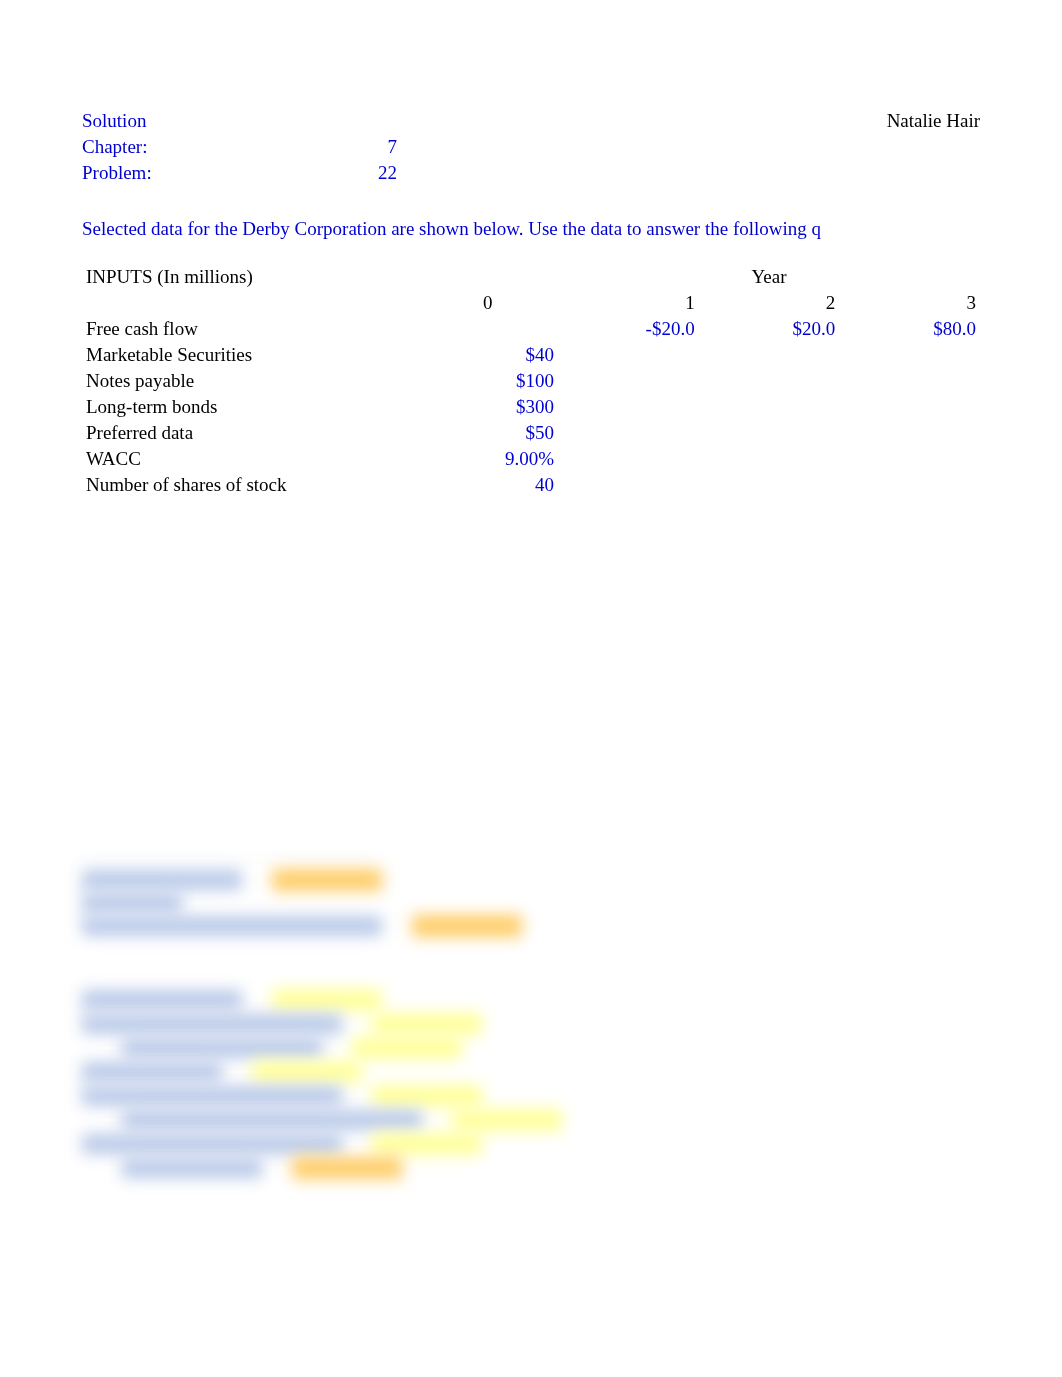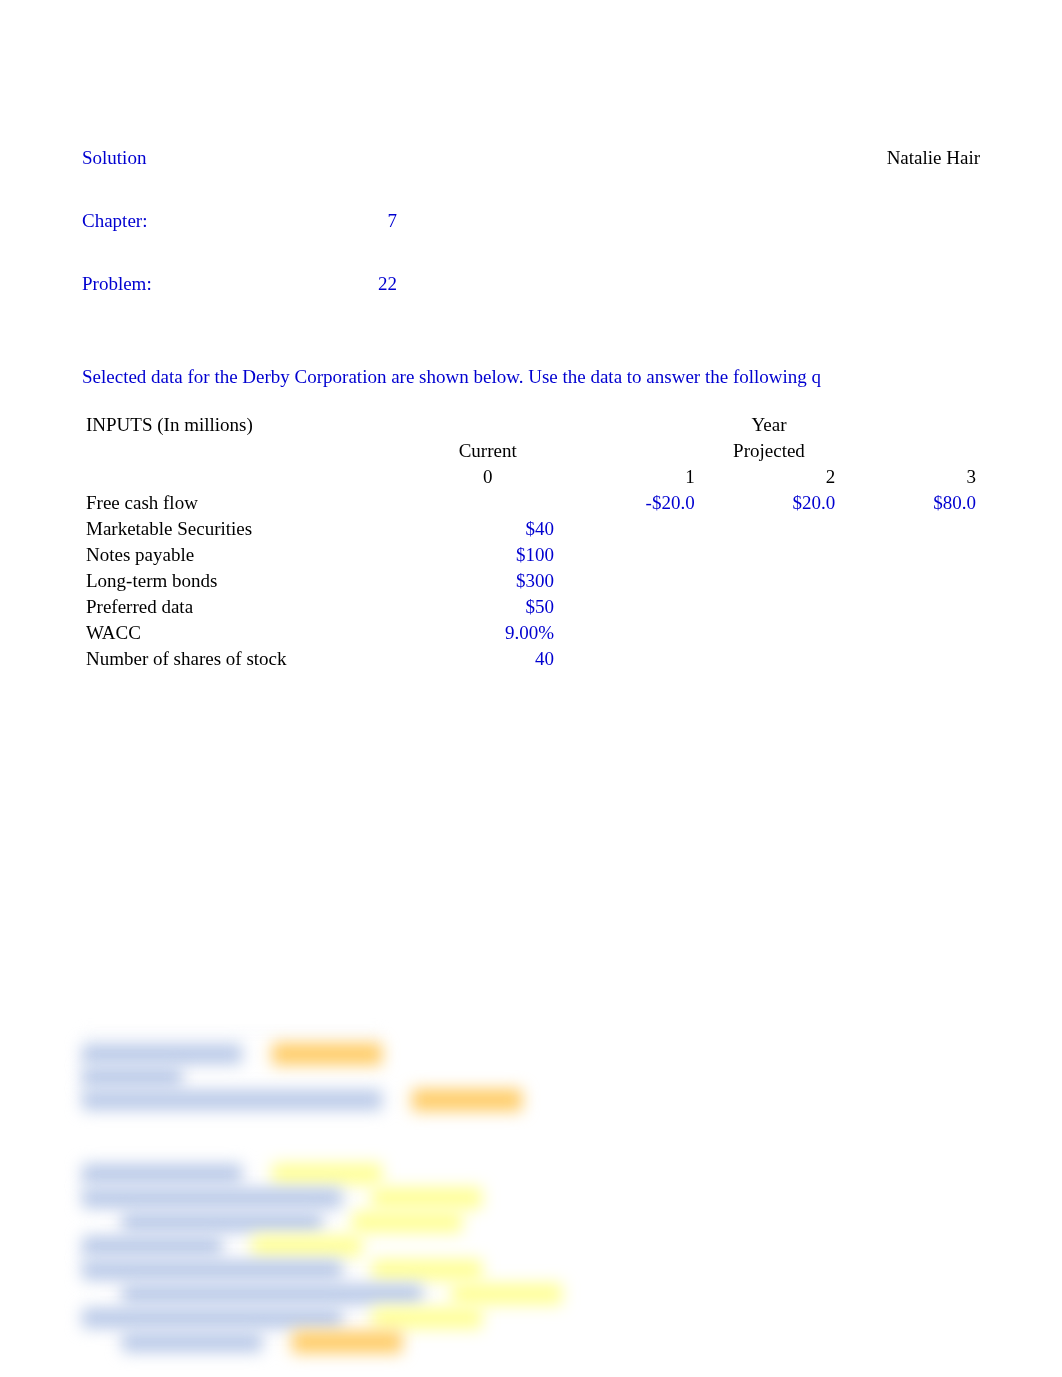--- a/index.html
+++ b/index.html
@@ -11,21 +11,20 @@
       font-family: "Times New Roman", Times, serif;
       font-size: 19px;
       background: #ffffff;
       width: 1062px;
       height: 1377px;
       padding: 110px 82px 60px 82px;
       color: #000000;
     }
     .blue-text {
       color: #0000d0;
-      margin-top: 37px;
     }
     .header-row {
       display: flex;
       align-items: baseline;
       margin-bottom: 4px;
     }
     .header-left {
       width: 245px;
     }
     .header-mid {
@@ -142,27 +141,20 @@
 <div class="table">
   <div class="tr">
     <div class="td col-label">INPUTS (In millions)</div>
     <div class="td col-data"></div>
     <div class="td col-data"></div>
     <div class="td col-data col-center">Year</div>
     <div class="td col-data"></div>
   </div>
   <div class="tr">
     <div class="td col-label"></div>
-    <div class="td col-data col-center">Current</div>
-    <div class="td col-data"></div>
-    <div class="td col-data col-center">Projected</div>
-    <div class="td col-data"></div>
-  </div>
-  <div class="tr">
-    <div class="td col-label"></div>
     <div class="td col-data col-center">0</div>
     <div class="td col-data">1</div>
     <div class="td col-data">2</div>
     <div class="td col-data">3</div>
   </div>
 
   <div class="tr">
     <div class="td col-label">Free cash flow</div>
     <div class="td col-data"></div>
     <div class="td col-data blue-text">-$20.0</div>

